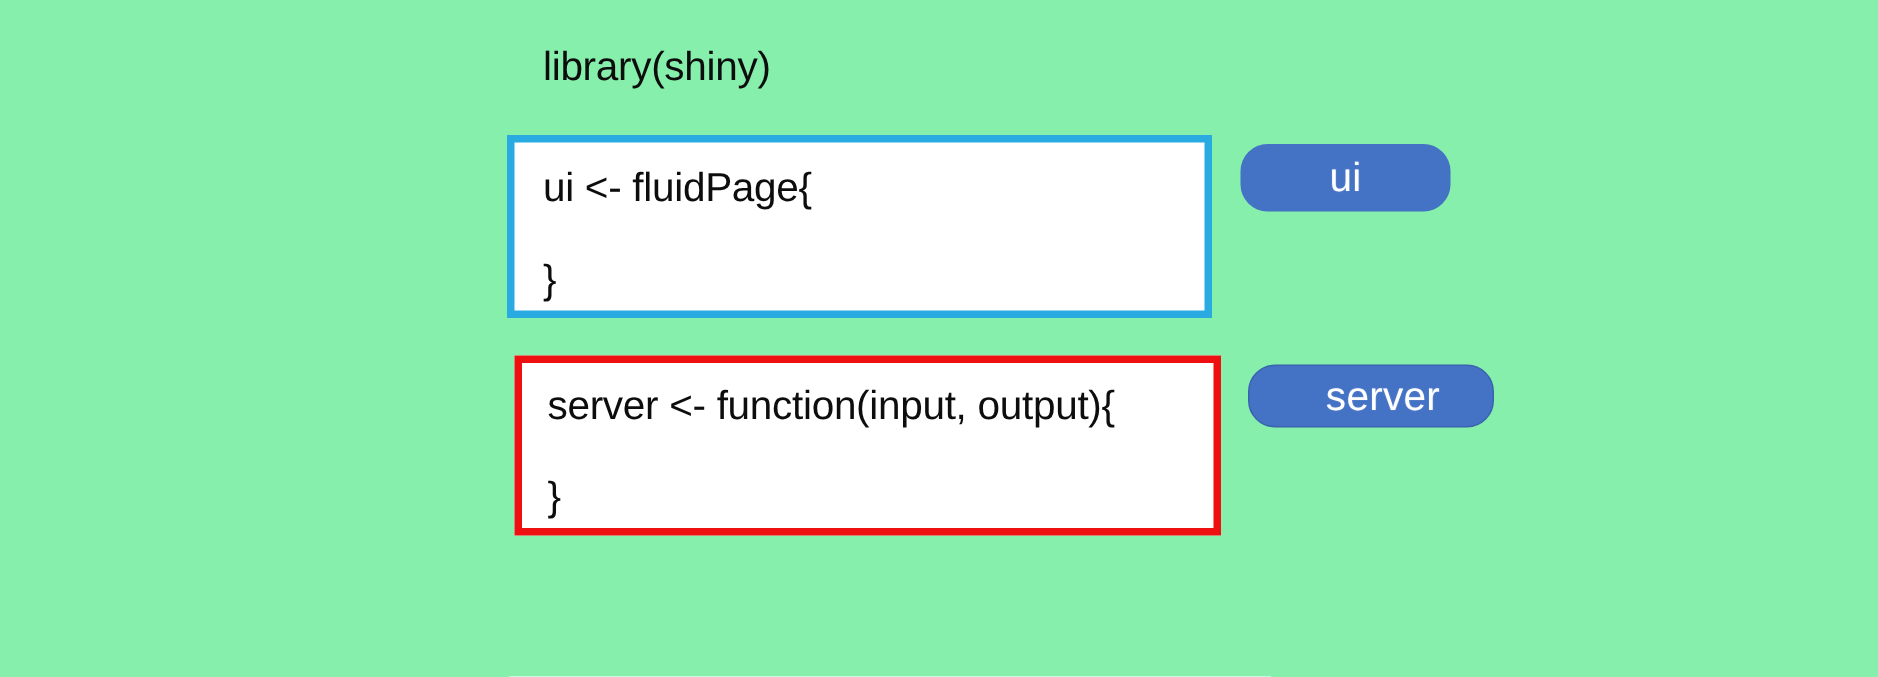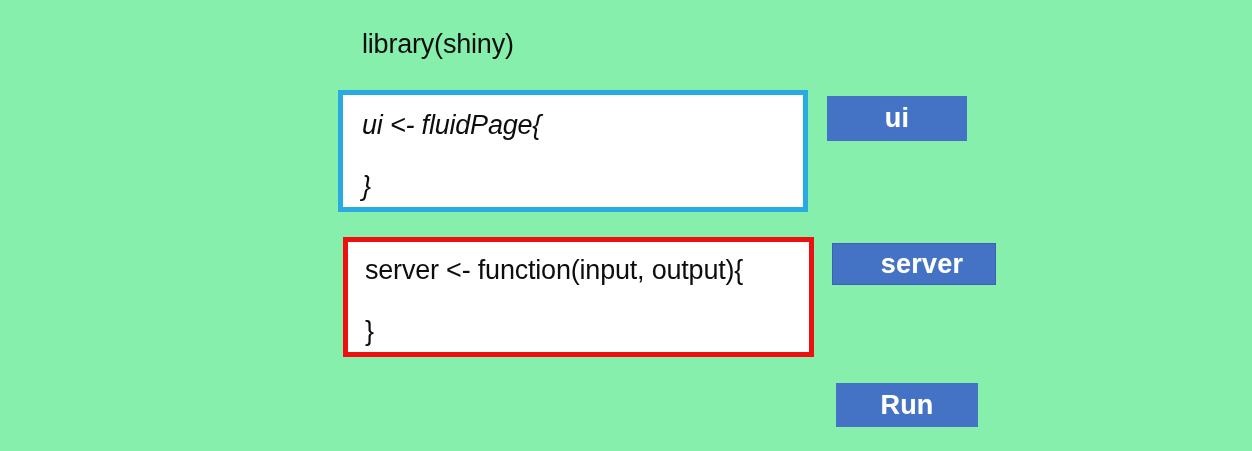--- a/index.html
+++ b/index.html
@@ -25,48 +25,48 @@
     letter-spacing: -0.2px;
   }
 
   .code-box {
     position: absolute;
     background: #ffffff;
     box-sizing: border-box;
   }
   .code-box.ui-box {
     border: 5px solid #29ABE2;
-    font-style: italic;
   }
   .code-box.server-box {
     border: 5px solid #EE1010;
     padding-left: 10px;
   }
 
   .box-line {
     position: absolute;
     color: #0d0d0d;
     font-size: 27px;
     line-height: 30px;
     white-space: pre;
     letter-spacing: -0.2px;
   }
 
   .tag-button {
     position: absolute;
     background: #4472C4;
     color: #ffffff;
-    font-weight: bold;
+    font-weight: normal;
     font-size: 27px;
     display: flex;
     align-items: center;
     justify-content: center;
     box-sizing: border-box;
     letter-spacing: 0.2px;
     text-shadow: 0 0 1px rgba(255,255,255,0.35);
+    border-radius: 18px;
   }
   .tag-button.bordered {
     border: 1px solid #3A63AE;
   }
 </style>
 </head>
 <body>
 
 <div id="canvas">
 
@@ -80,15 +80,14 @@
   <div class="tag-button" style="left:827px; top:96px; width:140px; height:45px;">ui</div>
 
   <div class="code-box server-box" style="left:343px; top:237px; width:471px; height:120px;">
     <div class="box-line" style="left:17px; top:13px;">server &lt;- function(input, output){</div>
     <div class="box-line" style="left:17px; top:74px;">}</div>
   </div>
 
   <div class="tag-button bordered" style="left:832px; top:243px; width:164px; height:42px;padding-left:16px;">server</div>
 
 
-  <div class="tag-button" style="left:836px; top:383px; width:142px; height:44px;">Run</div>
 
 </div>
 
 </body></html>

